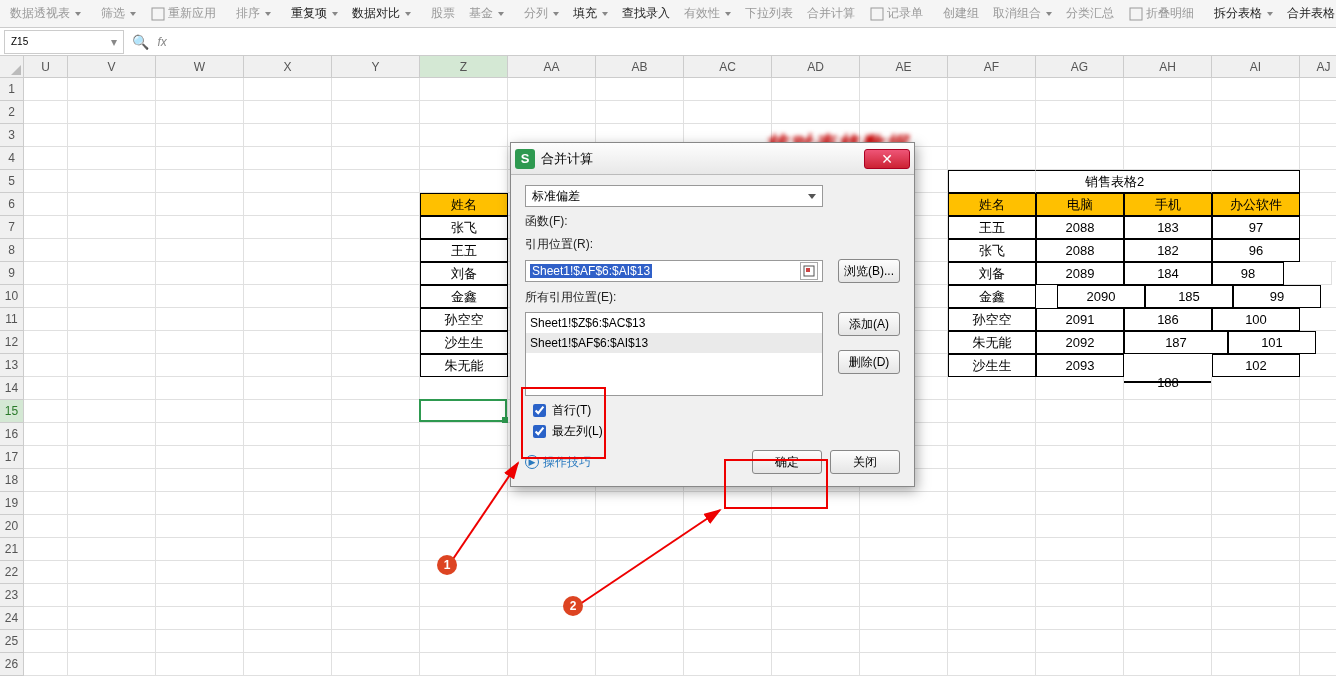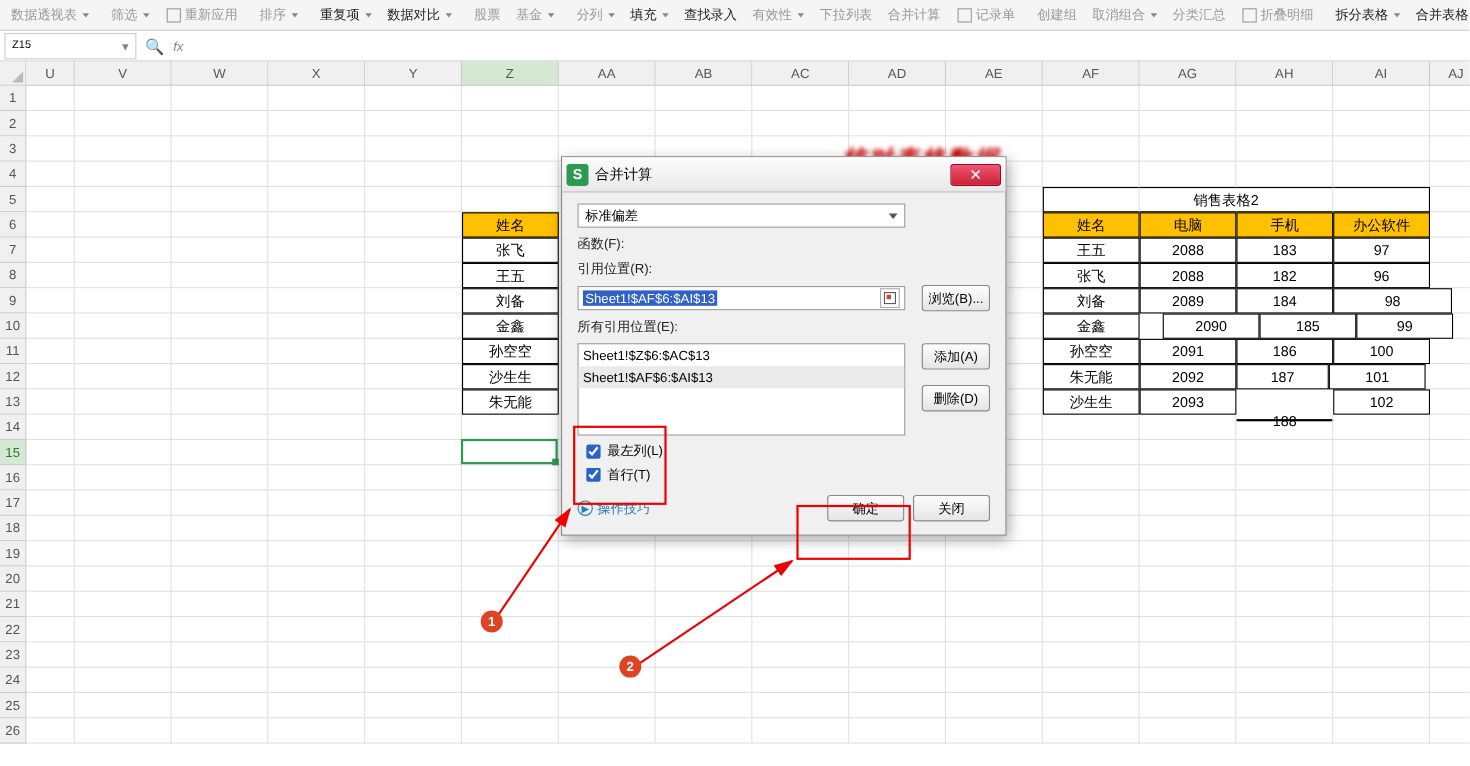--- a/index.html
+++ b/index.html
@@ -369,21 +369,21 @@
         <div class="cell" style="width: 88px;"></div>
         <div class="cell tborder" style="width: 88px;">刘备</div>
         <div class="cell" style="width: 88px;"></div>
         <div class="cell" style="width: 88px;"></div>
         <div class="cell" style="width: 88px;"></div>
         <div class="cell" style="width: 88px;"></div>
         <div class="cell" style="width: 88px;"></div>
         <div class="cell tborder" style="width: 88px;">刘备</div>
         <div class="cell tborder" style="width: 88px;">2089</div>
         <div class="cell tborder" style="width: 88px;">184</div>
-        <div class="cell tborder" style="width: 108px;">98</div>
+        <div class="cell tborder" style="width: 72px;">98</div>
         <div class="cell" style="width: 48px;"></div>
       </div>
       <div class="cell-row">
         <div class="cell" style="width: 44px;"></div>
         <div class="cell" style="width: 88px;"></div>
         <div class="cell" style="width: 88px;"></div>
         <div class="cell" style="width: 88px;"></div>
         <div class="cell" style="width: 88px;"></div>
         <div class="cell tborder" style="width: 88px;">金鑫</div>
         <div class="cell" style="width: 88px;"></div>
@@ -422,21 +422,21 @@
         <div class="cell" style="width: 88px;"></div>
         <div class="cell" style="width: 88px;"></div>
         <div class="cell tborder" style="width: 88px;">沙生生</div>
         <div class="cell" style="width: 88px;"></div>
         <div class="cell" style="width: 88px;"></div>
         <div class="cell" style="width: 88px;"></div>
         <div class="cell" style="width: 88px;"></div>
         <div class="cell" style="width: 88px;"></div>
         <div class="cell tborder" style="width: 88px;">朱无能</div>
         <div class="cell tborder" style="width: 88px;">2092</div>
-        <div class="cell tborder" style="width: 84px;">187</div>
+        <div class="cell tborder" style="width: 104px;">187</div>
         <div class="cell tborder" style="width: 88px;">101</div>
         <div class="cell" style="width: 48px;"></div>
       </div>
       <div class="cell-row">
         <div class="cell" style="width: 44px;"></div>
         <div class="cell" style="width: 88px;"></div>
         <div class="cell" style="width: 88px;"></div>
         <div class="cell" style="width: 88px;"></div>
         <div class="cell" style="width: 88px;"></div>
         <div class="cell tborder" style="width: 88px;">朱无能</div>
@@ -731,25 +731,25 @@
         <div class="dlg-list-item">Sheet1!$Z$6:$AC$13</div>
         <div class="dlg-list-item sel">Sheet1!$AF$6:$AI$13</div>
       </div>
       <div style="margin-left:auto; display:flex; flex-direction:column; gap:14px;">
         <button class="dlg-btn">添加(A)</button>
         <button class="dlg-btn">删除(D)</button>
       </div>
     </div>
     <label class="dlg-check">
         <input type="checkbox" checked="" style="">
-        <span>最左列(L)</span>
+        <span>首行(T)</span>
       </label>
     <label class="dlg-check">
         <input type="checkbox" checked="" style="">
-        <span>首行(T)</span>
+        <span>最左列(L)</span>
       </label>
     <div class="dlg-footer">
       <a class="tips-link">
           <span class="tips-icon">▶</span>
           <span>操作技巧</span>
         </a>
       <span class="spacer"></span>
       <button class="dlg-btn primary">确定</button>
       <button class="dlg-btn primary">关闭</button>
     </div>

